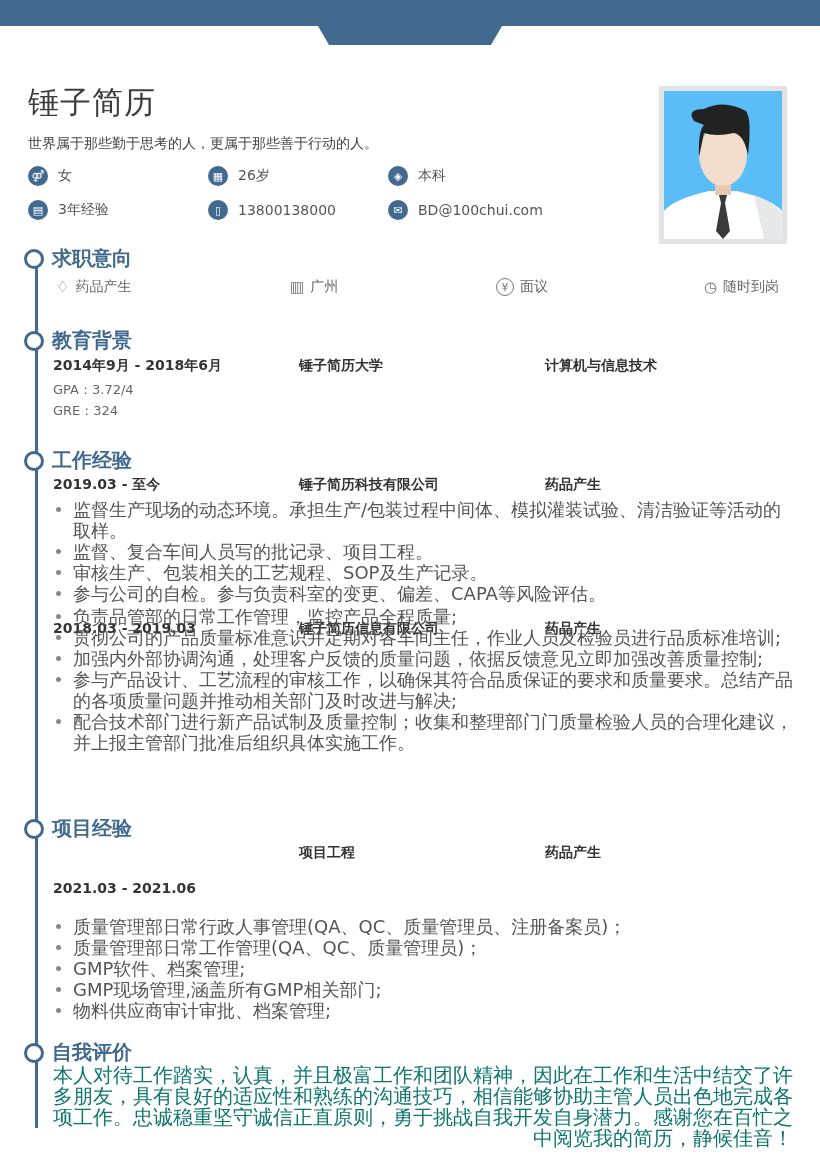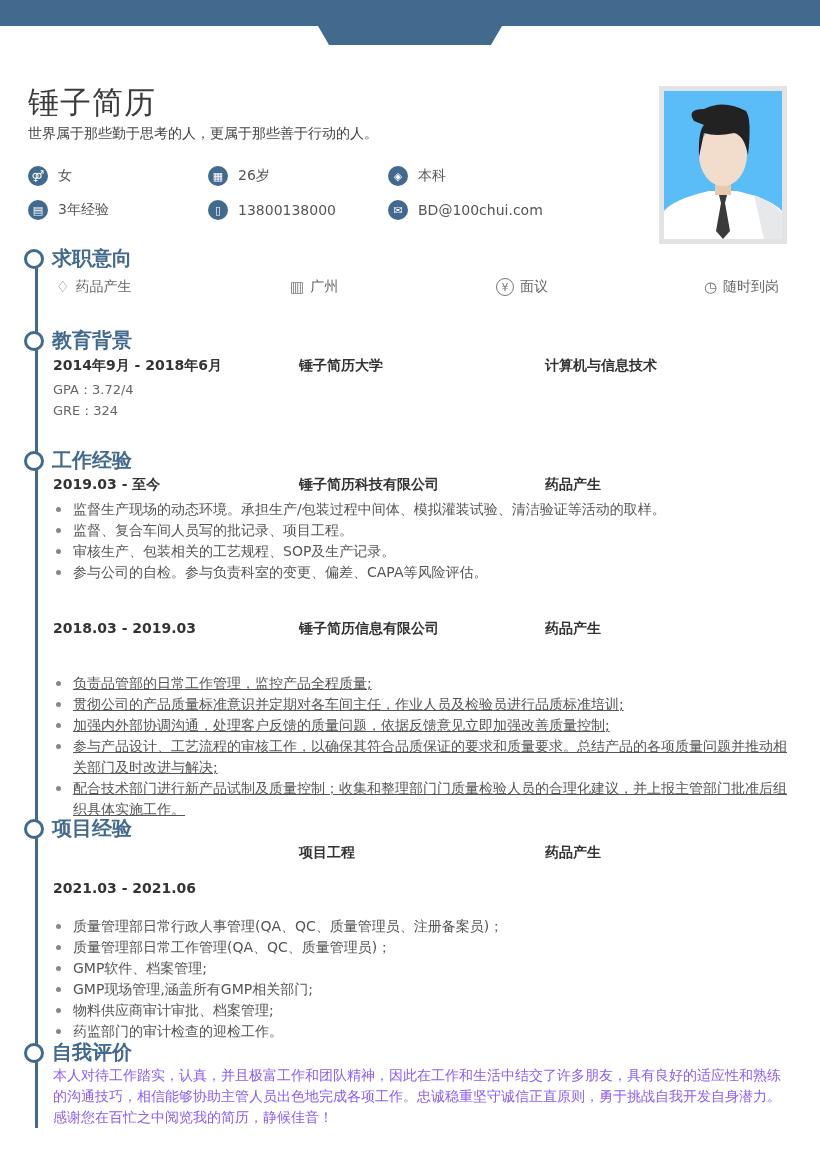--- a/index.html
+++ b/index.html
@@ -2,39 +2,39 @@
 <html><head>
 <meta charset="utf-8">
 <style>
   * { margin:0; padding:0; box-sizing:border-box; }
   html, body { width:820px; height:1160px; background:#fff; overflow:hidden; }
   body { font-family:"DejaVu Sans","Liberation Sans",sans-serif; color:#555; position:relative; }
   .topbar { position:absolute; left:0; top:0; width:820px; height:26px; background:#426a8f; }
   .tab { position:absolute; left:318px; top:26px; width:184px; height:19px; background:#426a8f;
          clip-path:polygon(0 0,100% 0,94% 100%,6% 100%); }
   .name { position:absolute; left:28px; top:82px; font-size:31px; color:#3c3c3c; letter-spacing:1px; }
-  .motto { position:absolute; left:28px; top:125px; font-size:14px; color:#444; }
+  .motto { position:absolute; left:28px; top:135px; font-size:14px; color:#444; }
   .photo { position:absolute; left:659px; top:86px; width:128px; height:158px; background:#e2e3e5; padding:5px; }
   .photo-inner { width:100%; height:100%; background:#5bbdf8; position:relative; overflow:hidden; }
   .info { position:absolute; left:28px; font-size:14px; color:#555; display:flex; align-items:center; }
   .info .ic { width:20px; height:20px; border-radius:50%; background:#426a8f; color:#fff;
               display:flex; align-items:center; justify-content:center; font-size:11px; margin-right:10px; }
   .timeline { position:absolute; left:35px; top:258px; width:3px; height:870px; background:#426a8f; }
   .sec-title { position:absolute; left:24px; display:flex; align-items:center; }
   .sec-title .dot { width:20px; height:20px; border-radius:50%; border:3px solid #426a8f; background:#fff; margin-right:8px; }
   .sec-title .txt { font-size:20px; font-weight:bold; color:#426a8f; }
   .intent { position:absolute; top:278px; font-size:14px; color:#666; display:flex; align-items:center; }
   .intent .ic { font-size:15px; color:#777; margin-right:6px; }
   .row3 { position:absolute; left:53px; font-size:14px; font-weight:bold; color:#333; }
   .row3 span { position:absolute; white-space:nowrap; }
   .plain { position:absolute; left:53px; font-size:13px; color:#666; }
-  ul.bul { position:absolute; left:53px; width:740px; list-style:none; font-size:14px; color:#555; line-height:21px; }
+  ul.bul { position:absolute; left:53px; width:740px; list-style:none; font-size:18px; color:#555; line-height:21px; }
   ul.bul li { position:relative; padding-left:20px; }
   ul.bul li::before { content:""; position:absolute; left:3px; top:8px; width:5px; height:5px; border-radius:50%; background:#888; }
-  .para { position:absolute; left:53px; top:1065px; width:740px; font-size:14px; line-height:21px; color:#8b5cf6; }
+  .para { position:absolute; left:53px; top:1065px; width:740px; font-size:20px; line-height:21px; color:#0f766e;text-align:right; }
 </style>
 </head>
 <body>
 
 <div class="topbar"></div>
 <div class="tab"></div>
 
 <div class="name">锤子简历</div>
 <div class="motto">世界属于那些勤于思考的人，更属于那些善于行动的人。</div>
 
@@ -124,21 +124,21 @@
   <li>监督生产现场的动态环境。承担生产/包装过程中间体、模拟灌装试验、清洁验证等活动的取样。</li>
   <li>监督、复合车间人员写的批记录、项目工程。</li>
   <li>审核生产、包装相关的工艺规程、SOP及生产记录。</li>
   <li>参与公司的自检。参与负责科室的变更、偏差、CAPA等风险评估。</li>
 </ul>
 <div class="row3" style="top:620px;">
   <span style="left:0;">2018.03 - 2019.03</span>
   <span style="left:246px;">锤子简历信息有限公司</span>
   <span style="left:492px;">药品产生</span>
 </div>
-<ul class="bul" style="top:673px;text-decoration:underline;">
+<ul class="bul" style="top:606px;">
   <li>负责品管部的日常工作管理，监控产品全程质量;</li>
   <li>贯彻公司的产品质量标准意识并定期对各车间主任，作业人员及检验员进行品质标准培训;</li>
   <li>加强内外部协调沟通，处理客户反馈的质量问题，依据反馈意见立即加强改善质量控制;</li>
   <li>参与产品设计、工艺流程的审核工作，以确保其符合品质保证的要求和质量要求。总结产品的各项质量问题并推动相关部门及时改进与解决;</li>
   <li>配合技术部门进行新产品试制及质量控制；收集和整理部门门质量检验人员的合理化建议，并上报主管部门批准后组织具体实施工作。</li>
 </ul>
 
 <div class="sec-title" style="top:815px;">
   <span class="dot"></span>
   <span class="txt">项目经验</span>
@@ -147,20 +147,19 @@
   <span style="left:0;margin-top:36px;">2021.03 - 2021.06</span>
   <span style="left:246px;">项目工程</span>
   <span style="left:492px;">药品产生</span>
 </div>
 <ul class="bul" style="top:916px;">
   <li>质量管理部日常行政人事管理(QA、QC、质量管理员、注册备案员)；</li>
   <li>质量管理部日常工作管理(QA、QC、质量管理员)；</li>
   <li>GMP软件、档案管理;</li>
   <li>GMP现场管理,涵盖所有GMP相关部门;</li>
   <li>物料供应商审计审批、档案管理;</li>
-  <li>药监部门的审计检查的迎检工作。</li>
 </ul>
 
 <div class="sec-title" style="top:1039px;">
   <span class="dot"></span>
   <span class="txt">自我评价</span>
 </div>
 <div class="para">本人对待工作踏实，认真，并且极富工作和团队精神，因此在工作和生活中结交了许多朋友，具有良好的适应性和熟练的沟通技巧，相信能够协助主管人员出色地完成各项工作。忠诚稳重坚守诚信正直原则，勇于挑战自我开发自身潜力。感谢您在百忙之中阅览我的简历，静候佳音！</div>
 
 </body></html>

